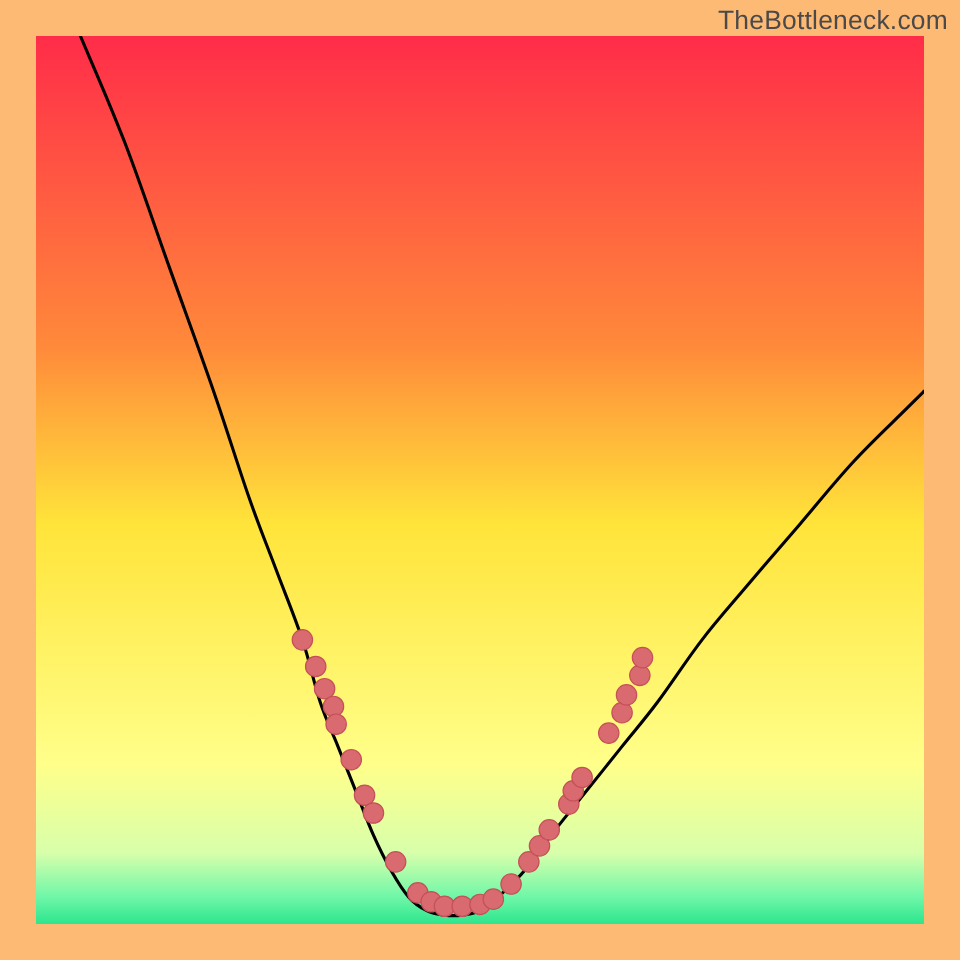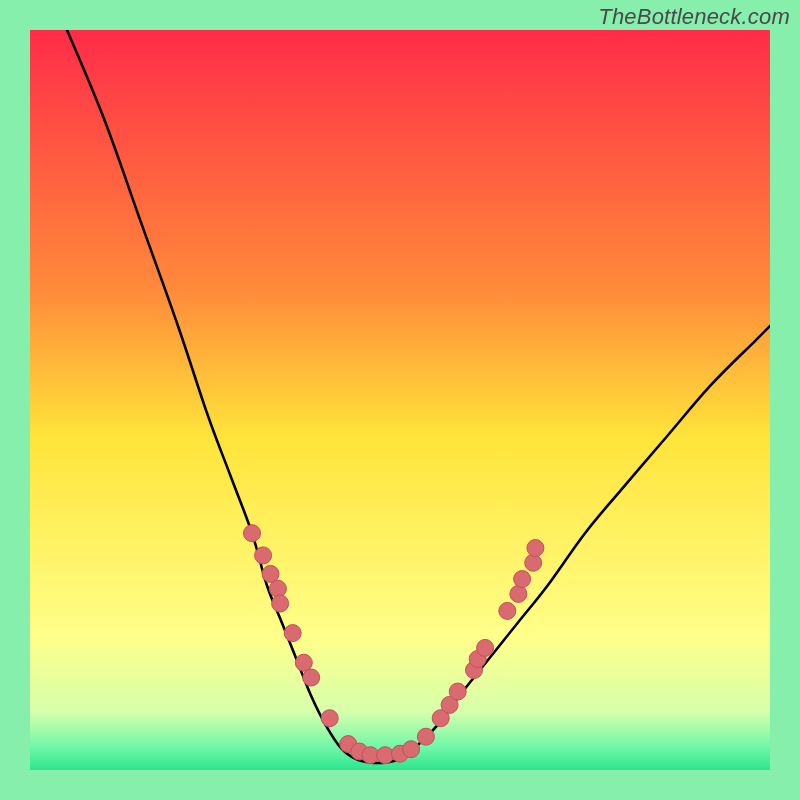--- a/index.html
+++ b/index.html
@@ -8,22 +8,21 @@
     width: 800px;
     height: 800px;
     overflow: hidden;
     background: #000;
     font-family: Arial, Helvetica, sans-serif;
   }
   .stage {
     position: relative;
     width: 800px;
     height: 800px;
-    background: #86efac;
-    font-style: italic;
+    background: #fdba74;
   }
   .watermark {
     position: absolute;
     top: 4px;
     right: 10px;
     color: #4a4a4a;
     font-size: 22px;
     font-weight: 500;
     letter-spacing: 0.2px;
     z-index: 5;

